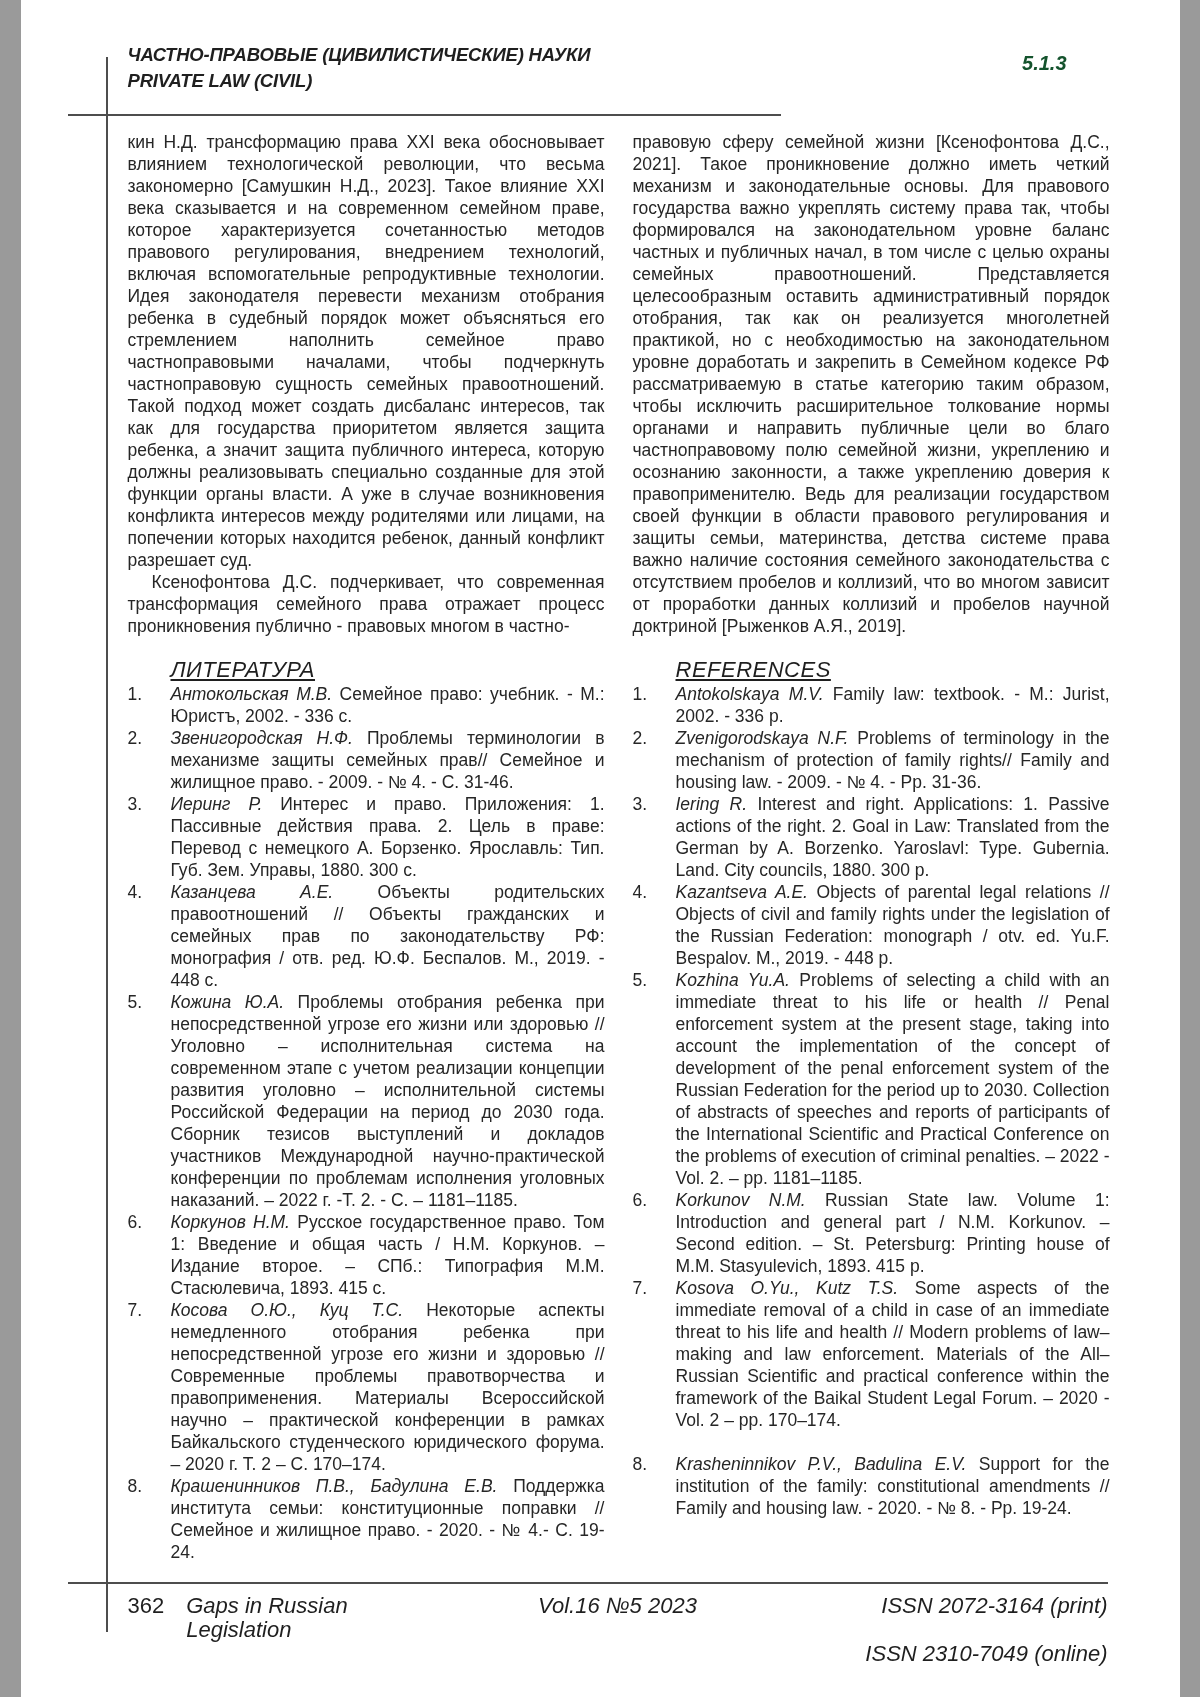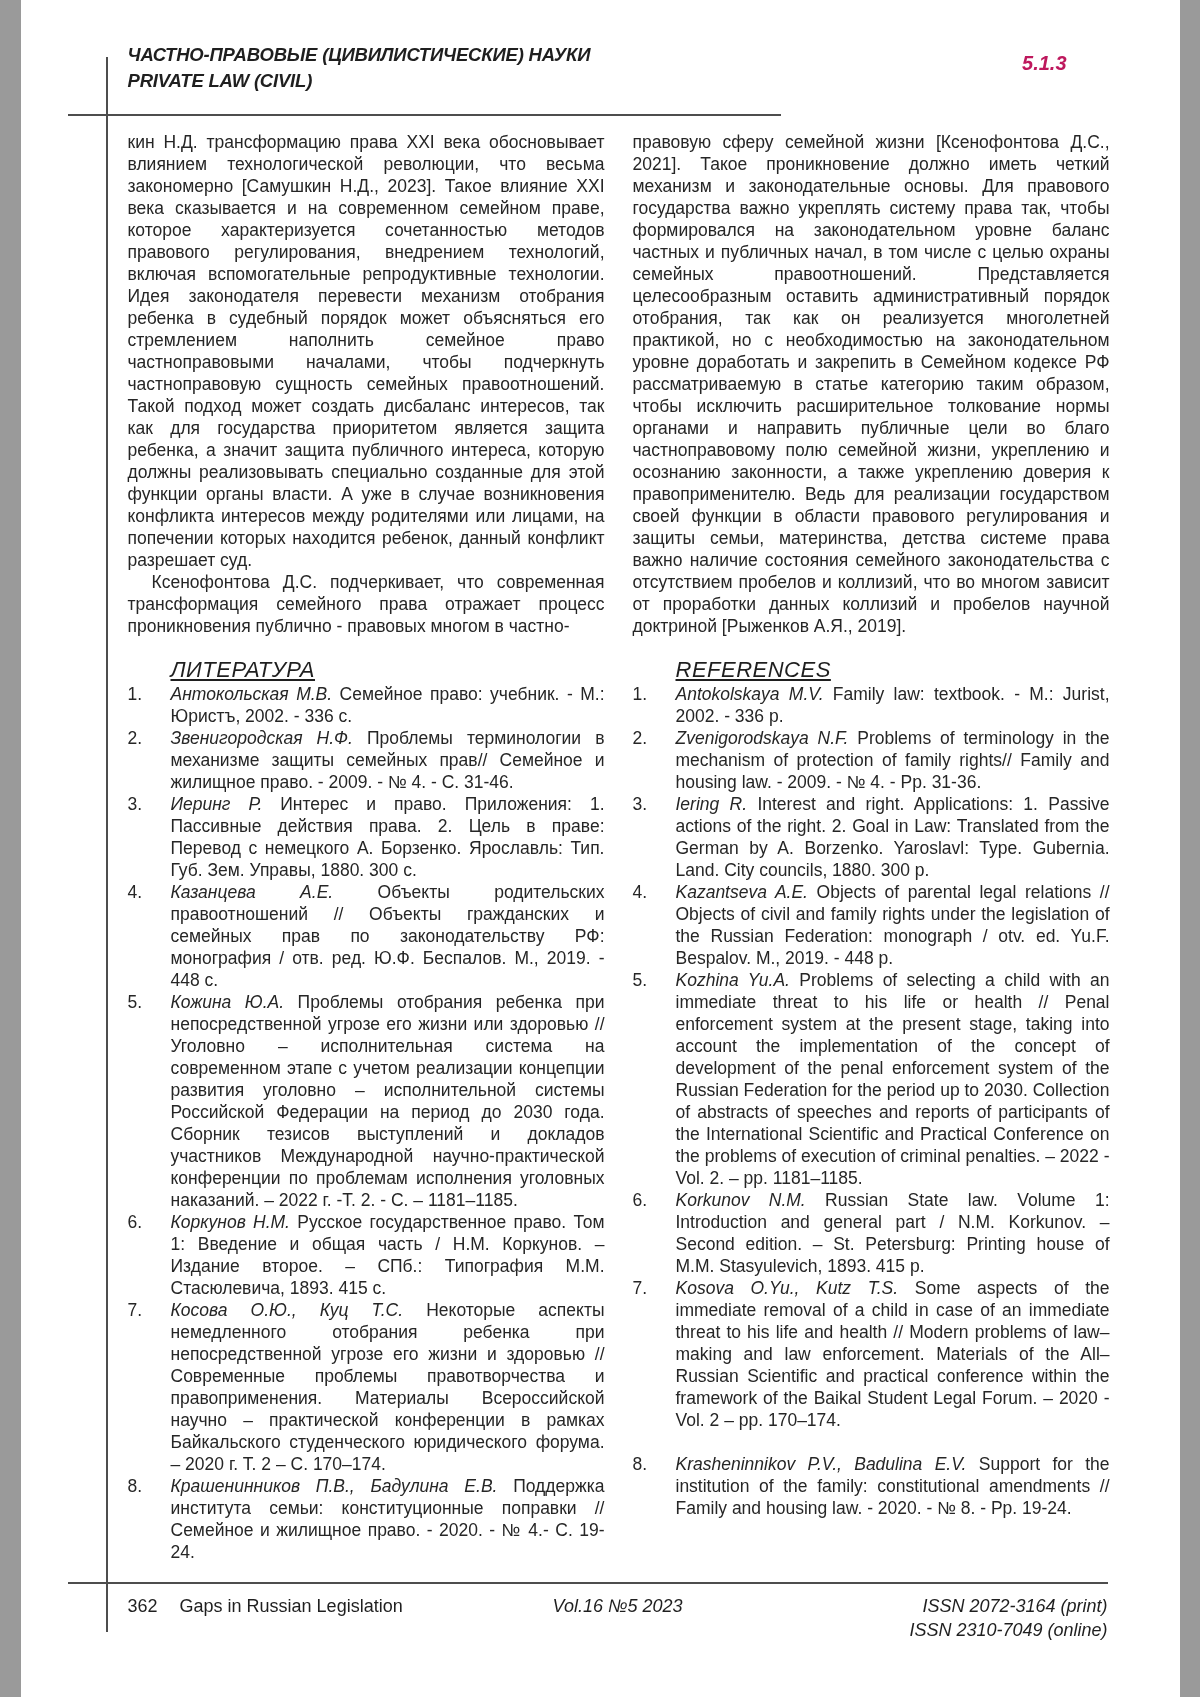--- a/index.html
+++ b/index.html
@@ -15,21 +15,21 @@
   
   .margin-vline{position:absolute;left:85px;top:57px;width:2px;height:1575px;background:#4d4d4d;}
   .header-rule{position:absolute;left:47px;top:114px;width:713px;height:2px;background:#4d4d4d;}
   .footer-rule{position:absolute;left:47px;top:1582px;width:1040px;height:2px;background:#4d4d4d;}
 
   
   .hdr{position:absolute;left:107px;top:42px;width:700px;
        font-weight:700;font-style:italic;font-size:18.5px;line-height:26px;
        letter-spacing:-0.2px;color:#1f1f1f;}
   .hdr-code{position:absolute;right:113px;top:52px;
-       font-weight:700;font-style:italic;font-size:20px;color:#be185d;}
+       font-weight:700;font-style:italic;font-size:20px;color:#14532d;}
 
   
   .content{position:absolute;left:107px;top:131px;width:982px;display:flex;gap:28px;}
   .col{width:477px;font-size:17.5px;line-height:22px;text-align:justify;}
   .col p{margin:0;}
   .p-indent{text-indent:24px;}
 
   .list-heading{
     margin:22px 0 0 43px;
     font-style:italic;text-decoration:underline;
@@ -37,27 +37,27 @@
   }
   .ref-list{margin-top:2px;}
   .ref-item{display:flex;margin:0;}
   .ref-item .num{flex:0 0 43px;}
   .ref-item .txt{flex:1;text-align:justify;}
   .gap-above{margin-top:22px;}
   .auth{font-style:italic;}
 
   
   .footer{position:absolute;left:107px;top:1594px;width:980px;
-          font-size:18px;line-height:24px;color:#1f1f1f;}
+          font-size:22px;line-height:24px;color:#1f1f1f;}
   .footer-row{display:flex;align-items:baseline;}
   .footer-left{flex:1;display:flex;gap:22px;align-items:baseline;}
   .footer-center{flex:1;text-align:center;font-style:italic;}
   .footer-right{flex:1;text-align:right;font-style:italic;}
   .footer-row2{text-align:right;font-style:italic;}
-  .journal-title{}
+  .journal-title{font-style:italic;}
 </style>
 </head>
 <body>
 
 <div class="page">
 
   <div class="margin-vline"></div>
   <div class="header-rule"></div>
   <div class="footer-rule"></div>
 

